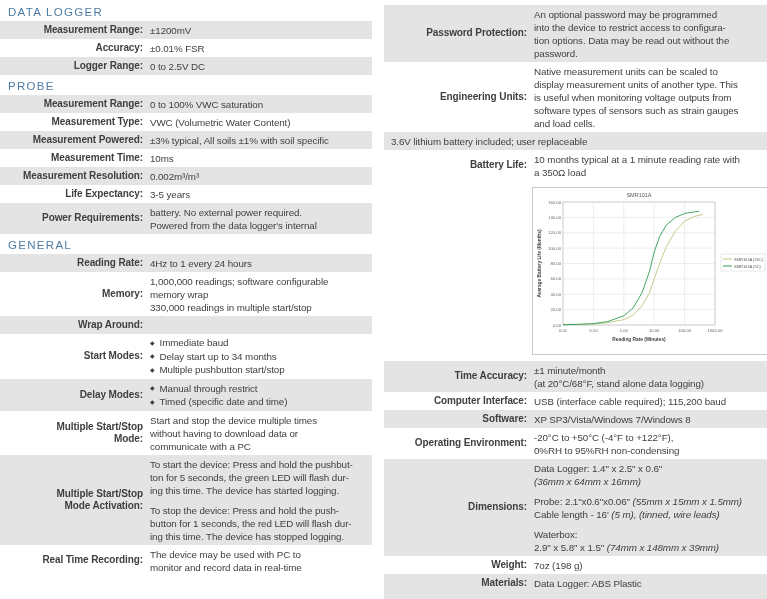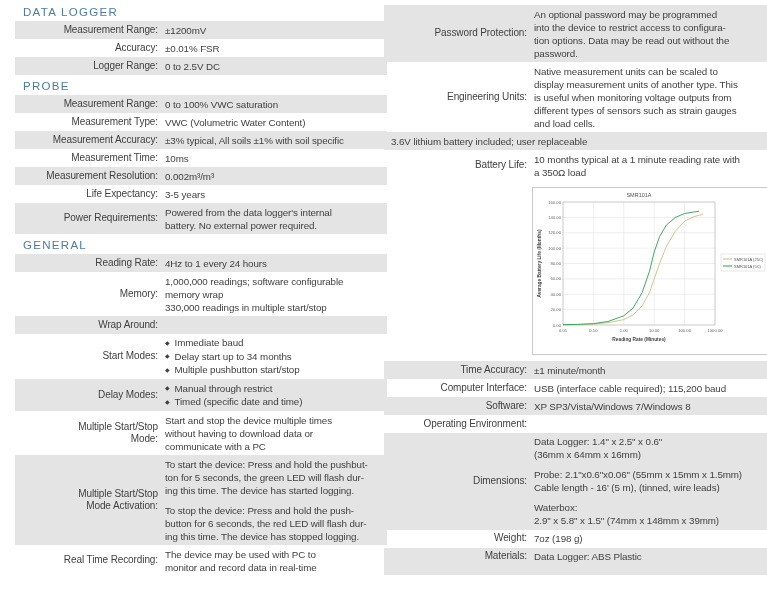--- a/index.html
+++ b/index.html
@@ -2,41 +2,41 @@
 <html><head>
 <meta charset="utf-8">
 <style>
   html,body{margin:0;padding:0;}
   body{
     width:767px;height:599px;overflow:hidden;background:#ffffff;
     font-family:"Liberation Sans",sans-serif;color:#3f3f3f;
   }
   .page{position:relative;width:767px;height:599px;}
   .col{position:absolute;top:0;}
-  .col-left{left:15px;width:372px;}
+  .col-left{left:0;width:372px;}
   .col-right{left:384px;width:383px;padding-top:5px;box-sizing:border-box;}
   .section-header{
     margin:5px 0 3px 8px;font-size:11.5px;line-height:12px;
     color:#4d7ba4;letter-spacing:1.3px;
   }
   .col-left .first-header{margin-top:6px;}
   .spec-row{display:flex;padding:2.5px 0;}
   .spec-row.shaded{background:#e4e4e4;}
   .spec-label{
     width:143px;flex-shrink:0;display:flex;flex-direction:column;
     justify-content:center;text-align:right;
-    font-size:10px;line-height:12.5px;letter-spacing:-0.1px;
+    font-size:10px;line-height:12.5px;letter-spacing:-0.1px;font-weight:bold;
   }
   .spec-value{
     padding-left:7px;font-size:9.8px;line-height:13px;letter-spacing:-0.1px;
     overflow:hidden;flex:1;
   }
   .line{white-space:nowrap;}
   .para + .para{margin-top:7px;}
-  .it{}
+  .it{font-style:italic;}
   .bullet{font-size:6px;vertical-align:1.5px;margin-right:5px;display:inline-block;}
   .chart-wrap{
     margin:6px 0 6px 148px;width:234px;height:166px;background:#ffffff;
     border:1px solid #c9c9c9;box-sizing:content-box;
   }
   .col-right .spec-row:last-child{padding-bottom:12px;}
 </style>
 </head>
 <body>
 
@@ -89,21 +89,21 @@
           <div>Measurement Type:</div>
         </div>
         <div class="spec-value">
           <div class="para">
             <div class="line"><span>VWC (Volumetric Water Content)</span></div>
           </div>
         </div>
       </div>
       <div class="spec-row shaded">
         <div class="spec-label">
-          <div>Measurement Accuracy:</div>
+          <div>Measurement Powered:</div>
         </div>
         <div class="spec-value">
           <div class="para">
             <div class="line"><span>±3% typical, All soils ±1% with soil specific</span></div>
           </div>
         </div>
       </div>
       <div class="spec-row">
         <div class="spec-label">
           <div>Measurement Time:</div>
@@ -133,22 +133,22 @@
             <div class="line"><span>3-5 years</span></div>
           </div>
         </div>
       </div>
       <div class="spec-row shaded">
         <div class="spec-label">
           <div>Power Requirements:</div>
         </div>
         <div class="spec-value">
           <div class="para">
+            <div class="line"><span>battery. No external power required.</span></div>
             <div class="line"><span>Powered from the data logger's internal</span></div>
-            <div class="line"><span>battery. No external power required.</span></div>
           </div>
         </div>
       </div>
       <div class="section-header">GENERAL</div>
       <div class="spec-row shaded">
         <div class="spec-label">
           <div>Reading Rate:</div>
         </div>
         <div class="spec-value">
           <div class="para">
@@ -215,21 +215,21 @@
           <div>Mode Activation:</div>
         </div>
         <div class="spec-value">
           <div class="para">
             <div class="line"><span>To start the device: Press and hold the pushbut-</span></div>
             <div class="line"><span>ton for 5 seconds, the green LED will flash dur-</span></div>
             <div class="line"><span>ing this time. The device has started logging.</span></div>
           </div>
           <div class="para">
             <div class="line"><span>To stop the device: Press and hold the push-</span></div>
-            <div class="line"><span>button for 6 seconds, the red LED will flash dur-</span></div>
+            <div class="line"><span>button for 1 seconds, the red LED will flash dur-</span></div>
             <div class="line"><span>ing this time. The device has stopped logging.</span></div>
           </div>
         </div>
       </div>
       <div class="spec-row">
         <div class="spec-label">
           <div>Real Time Recording:</div>
         </div>
         <div class="spec-value">
           <div class="para">
@@ -255,21 +255,21 @@
       </div>
       <div class="spec-row">
         <div class="spec-label">
           <div>Engineering Units:</div>
         </div>
         <div class="spec-value">
           <div class="para">
             <div class="line"><span>Native measurement units can be scaled to</span></div>
             <div class="line"><span>display measurement units of another type. This</span></div>
             <div class="line"><span>is useful when monitoring voltage outputs from</span></div>
-            <div class="line"><span>different types of sensors such as strain gauges</span></div>
+            <div class="line"><span>software types of sensors such as strain gauges</span></div>
             <div class="line"><span>and load cells.</span></div>
           </div>
         </div>
       </div>
       <div class="spec-row shaded">
         <div class="spec-value">
           <div class="para">
             <div class="line"><span>3.6V lithium battery included; user replaceable</span></div>
           </div>
         </div>
@@ -328,20 +328,21 @@
           <line x1="190" x2="199" y1="78" y2="78" stroke="#2f9e54" stroke-width="1"></line>
           <text x="201" y="79.5" font-size="4" fill="#555">SMR101A (5C)</text>
         </svg></div>
       <div class="spec-row shaded">
         <div class="spec-label">
           <div>Time Accuracy:</div>
         </div>
         <div class="spec-value">
           <div class="para">
             <div class="line"><span>±1 minute/month</span></div>
+            <div class="line"><span>(at 20°C/68°F, stand alone data logging)</span></div>
           </div>
         </div>
       </div>
       <div class="spec-row">
         <div class="spec-label">
           <div>Computer Interface:</div>
         </div>
         <div class="spec-value">
           <div class="para">
             <div class="line"><span>USB (interface cable required); 115,200 baud</span></div>
@@ -354,20 +355,26 @@
         </div>
         <div class="spec-value">
           <div class="para">
             <div class="line"><span>XP SP3/Vista/Windows 7/Windows 8</span></div>
           </div>
         </div>
       </div>
       <div class="spec-row">
         <div class="spec-label">
           <div>Operating Environment:</div>
+        </div>
+        <div class="spec-value">
+          <div class="para">
+            <div class="line"><span>-20°C to +50°C (-4°F to +122°F),</span></div>
+            <div class="line"><span>0%RH to 95%RH non-condensing</span></div>
+          </div>
         </div>
       </div>
       <div class="spec-row shaded">
         <div class="spec-label">
           <div>Dimensions:</div>
         </div>
         <div class="spec-value">
           <div class="para">
             <div class="line"><span>Data Logger: 1.4" x 2.5" x 0.6"</span></div>
             <div class="line"><span class="it">(36mm x 64mm x 16mm)</span></div>

